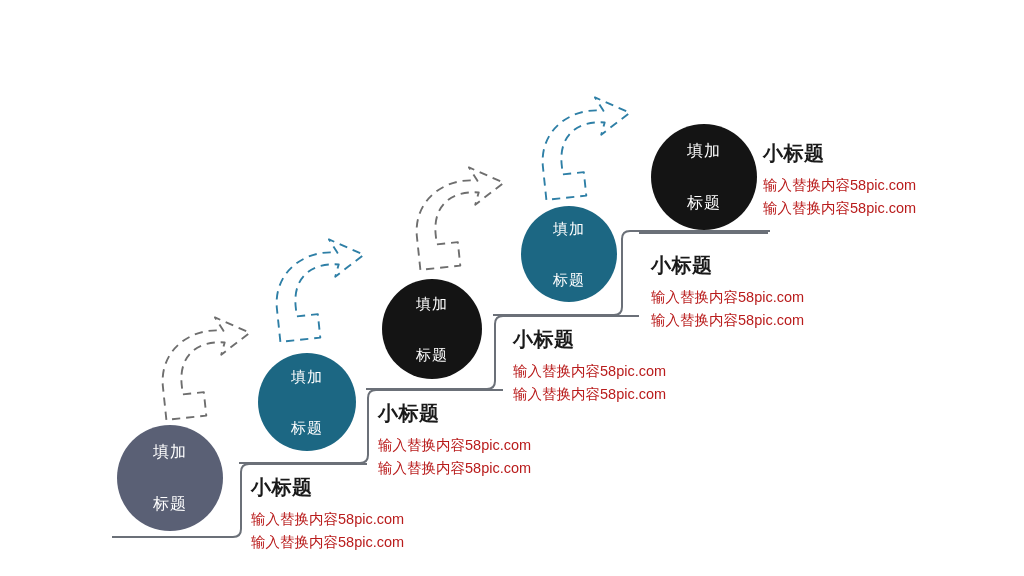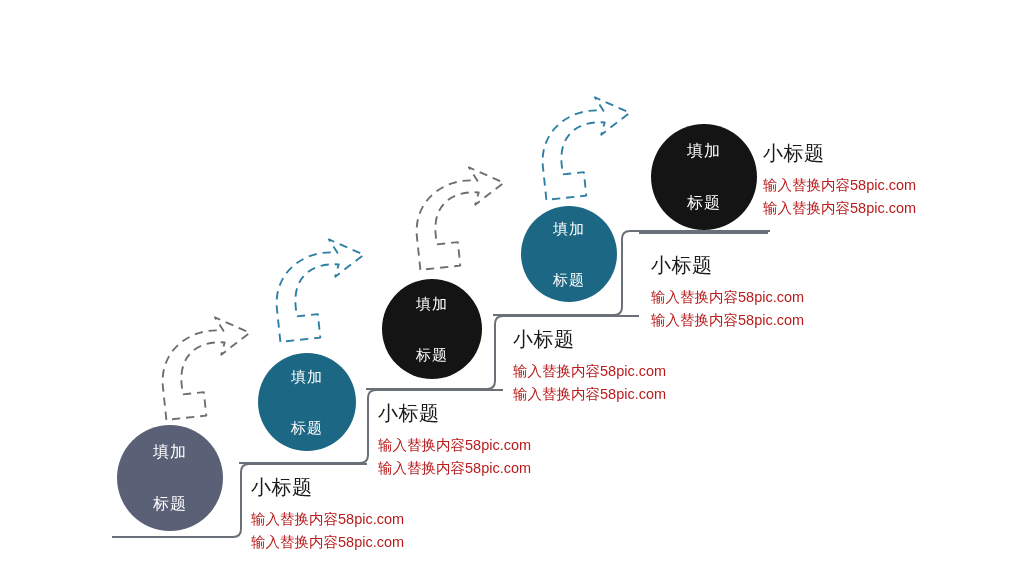--- a/index.html
+++ b/index.html
@@ -22,21 +22,21 @@
     color:#ffffff;
     line-height:1.28;
     letter-spacing:1px;
     text-align:center;
     box-sizing:border-box;
   }
   .circle .ln{display:block;white-space:nowrap;}
 
   .txtblock{position:absolute;}
   .txtblock .hd{
-    font-weight:normal;
+    font-weight:bold;
     color:#1a1a1a;
     letter-spacing:.5px;
     white-space:nowrap;
   }
   .txtblock .bd{
     color:#b91c1c;
     white-space:nowrap;
   }
 
   svg.layer{position:absolute;left:0;top:0;width:1024px;height:576px;overflow:visible;}

